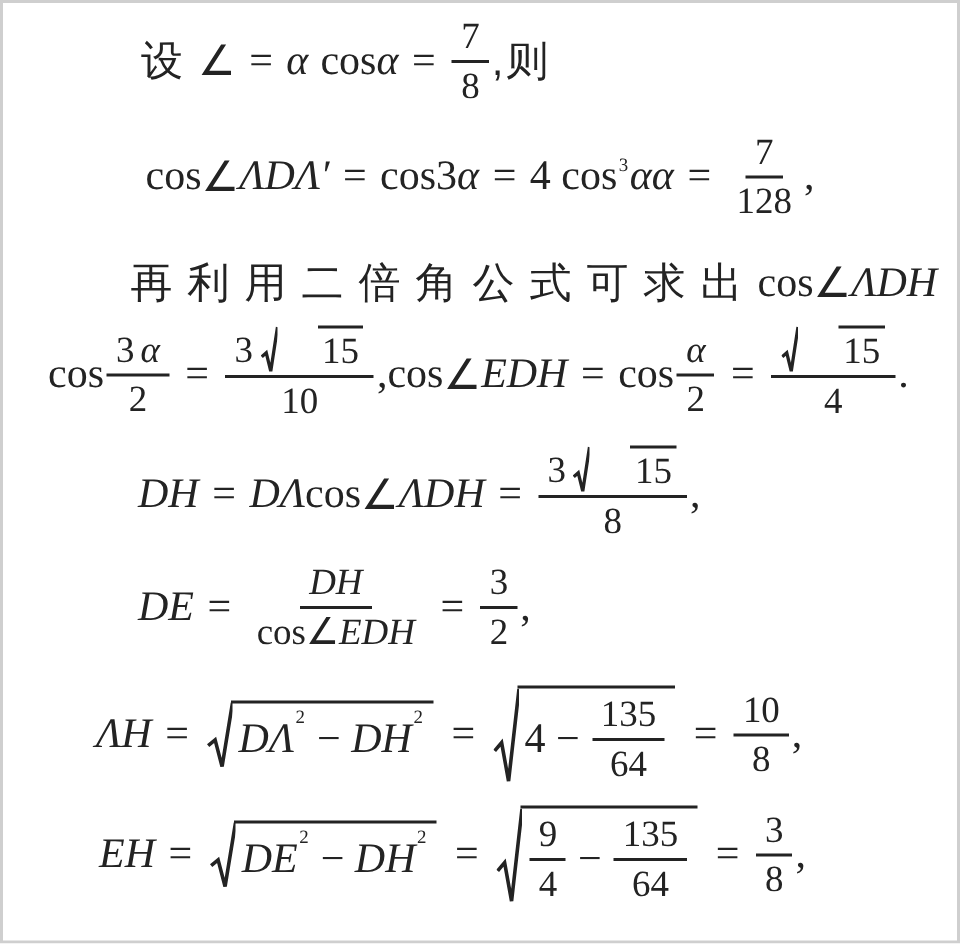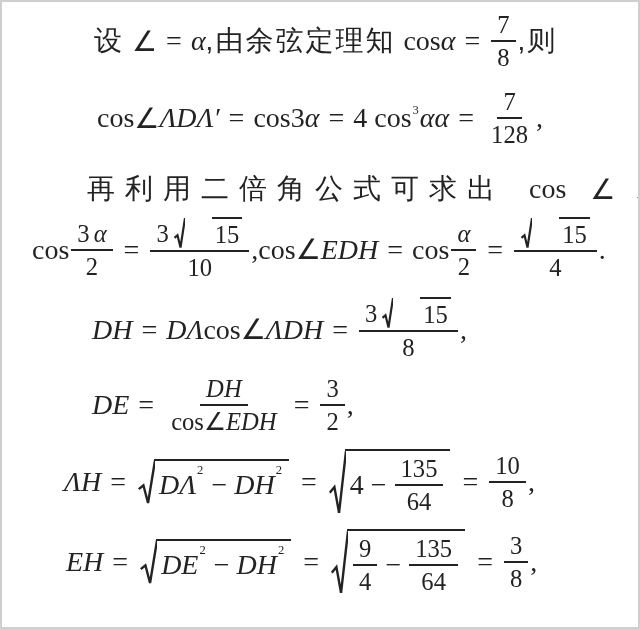--- a/index.html
+++ b/index.html
@@ -35,41 +35,40 @@
         display:inline-flex;align-items:center;}
   .sq .bar .sup{align-self:flex-start;top:0;margin-top:-1px;}
   .sq.small{margin:0 1px;gap:28px;}
   .sq.small .rad{width:11px;}
   .sq.small .bar{border-top-width:2px;padding:1px 3px 0 3px;}
   .bar .mi{margin:0 7px;font-style:normal;}
   .bar .frac{margin:0 1px;}
   
   .l1{margin-left:92px;}
   .l2{margin-left:95px;margin-top:15px;}
-  .l3{margin-left:85px;margin-top:21px;gap:24px;}
+  .l3{margin-left:85px;margin-top:21px;}
   .l4{margin-left:30px;margin-top:9px;}
   .l5{margin-left:27px;margin-top:21px;}
   .l6{margin-left:90px;margin-top:15px;}
   .l7{margin-left:90px;margin-top:11px;}
-  .l8{margin-left:62px;margin-top:13px;}
+  .l8{margin-left:62px;margin-top:21px;}
   .l9{margin-left:64px;margin-top:13px;}
   .gap-s{margin-left:8px;}
 </style>
 </head>
 <body>
 
 <div class="page">
  <div class="inner">
 
   <div class="line l1">
     <span class="cn">设</span>
     <span class="rm gap-s">∠</span>
     <span class="eq">=</span>
     <span class="it">α</span>
-    <span class="cn">,由余弦定理知</span>
     <span class="rm gap-s">cos</span>
     <span class="it">α</span>
     <span class="eq">=</span>
     <span class="frac">
       <span class="num">7</span>
       <span class="den">8</span>
     </span>
     <span class="cn">,则</span>
   </div>
 

